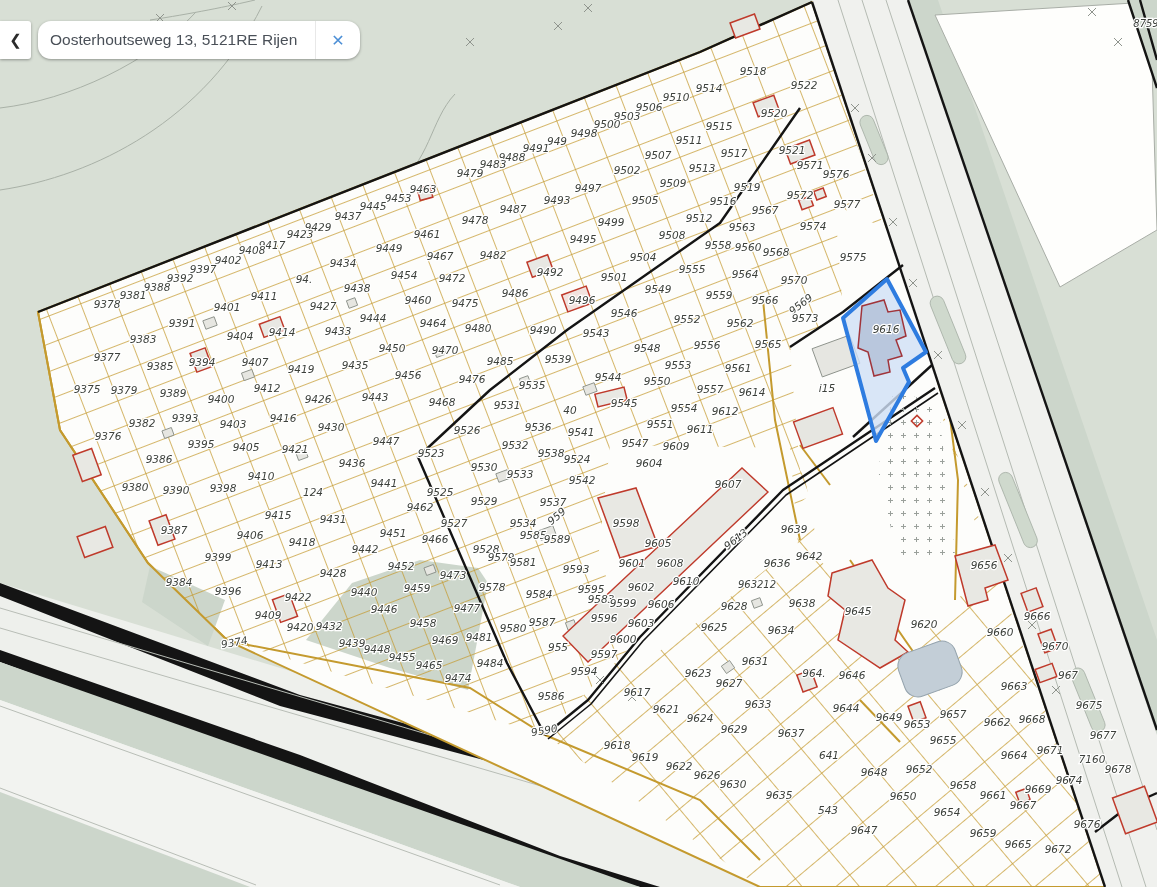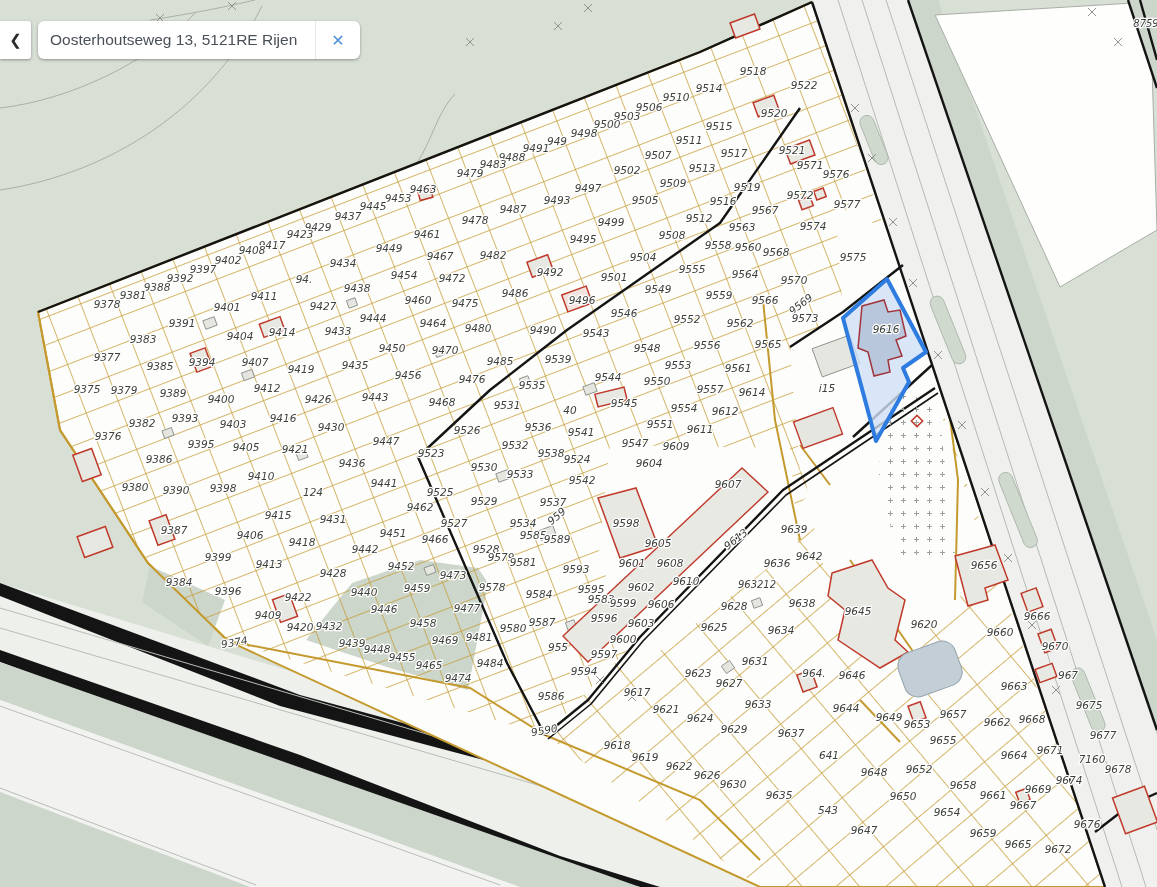--- a/index.html
+++ b/index.html
@@ -10,21 +10,21 @@
   text.plbl{font-family:"DejaVu Sans",sans-serif;font-style:italic;font-size:10.5px;
             fill:#3c403b;stroke:#ffffff;stroke-width:2.4px;paint-order:stroke;
             text-anchor:middle;cursor:pointer;}
   text.edge{font-size:10px;}
   
   #backbtn{position:absolute;left:0;top:21px;width:31px;height:38px;background:#fff;
            border-radius:0 3px 3px 0;box-shadow:0 1px 3px rgba(0,0,0,.35);
            display:flex;align-items:center;justify-content:center;cursor:pointer;
            font-size:15px;font-weight:bold;color:#2b2b2b;}
   #searchbox{position:absolute;left:38px;top:21px;width:322px;height:38px;background:#fff;
-           border-radius:6px;box-shadow:0 1px 3px rgba(0,0,0,.35);display:flex;align-items:center;}
+           border-radius:13px;box-shadow:0 1px 3px rgba(0,0,0,.35);display:flex;align-items:center;}
   #searchtext{flex:1;padding:0 12px;font-size:15.5px;color:#4a5058;white-space:nowrap;
            overflow:hidden;border:none;background:transparent;outline:none;
            font-family:"Liberation Sans",sans-serif;}
   #searchclose{width:44px;height:100%;display:flex;align-items:center;justify-content:center;
            color:#4c8fd6;font-size:16px;cursor:pointer;border-left:1px solid #e8e8e8;}
 </style>
 </head>
 <body>
 
 <div id="stage">

